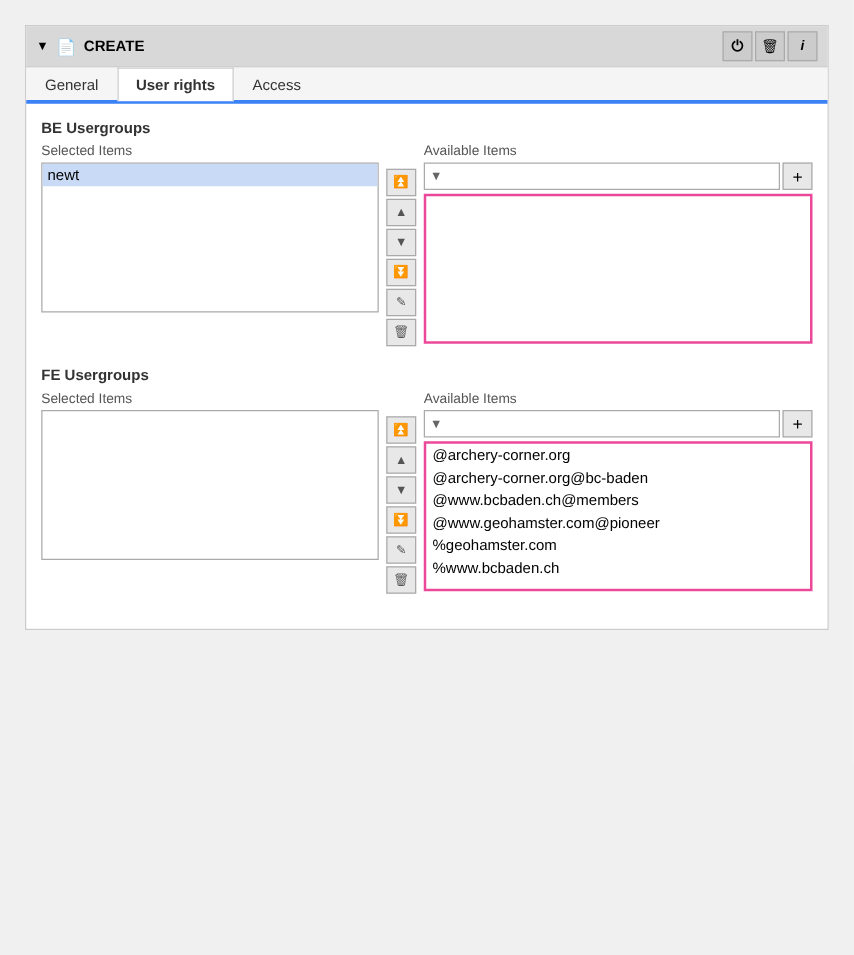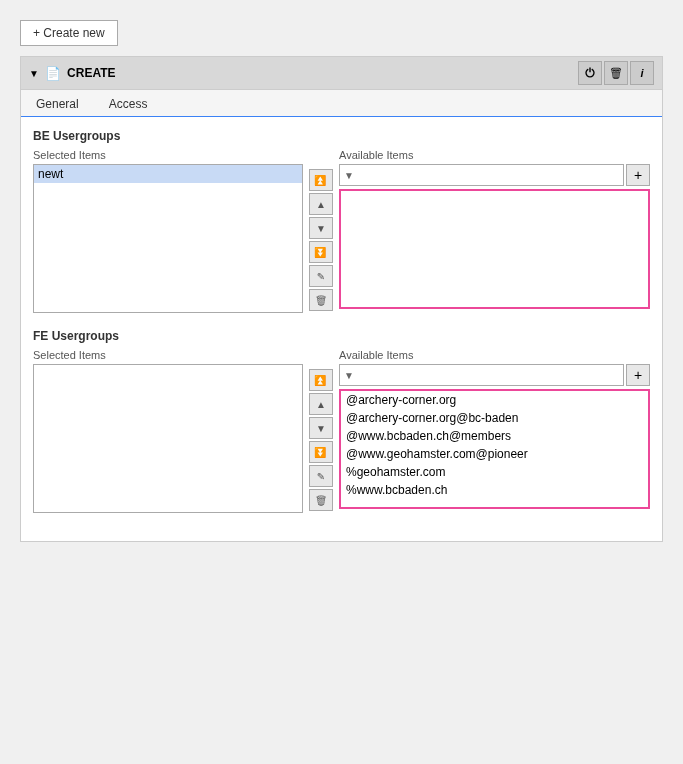--- a/index.html
+++ b/index.html
@@ -66,21 +66,21 @@
       width: 24px;
       height: 24px;
       cursor: pointer;
       display: flex;
       align-items: center;
       justify-content: center;
       font-size: 11px;
     }
     .tabs {
       display: flex;
-      border-bottom: 1px solid #3b82f6;
+      border-bottom: 3px solid #3b82f6;
       background: #f5f5f5;
     }
     .tab {
       padding: 6px 14px;
       cursor: pointer;
       border: 1px solid transparent;
       border-bottom: none;
       font-size: 12px;
       color: #333;
       margin-bottom: -1px;
@@ -127,21 +127,21 @@
       align-items: center;
       padding-top: 20px;
       gap: 2px;
     }
     .list-col.available {
       flex: 1;
     }
     .listbox {
       border: 1px solid #aaa;
       background: #fff;
-      height: 149px;
+      height: 120px;
       overflow-y: auto;
       font-size: 12px;
     }
     .listbox-item {
       padding: 2px 4px;
       cursor: default;
     }
     .listbox-item.selected-item {
       background: #c8daf5;
     }
@@ -206,21 +206,20 @@
     .available-listbox .listbox-item {
       padding: 2px 5px;
     }
   </style>
 </head>
 <body>
 
 <div class="page-container">
 
 
-  <button class="create-new-btn">+ Create new</button>
 
   <div class="method-panel">
 
     <div class="method-header">
       <div class="method-header-left">
         <span class="collapse-arrow">▼</span>
         <span style="font-size:13px;">📄</span>
         <span>CREATE</span>
       </div>
       <div class="method-header-actions">
@@ -232,20 +231,23 @@
         </button>
         <button class="icon-btn" title="Info">
           <span style="font-weight:bold; font-style:italic;">i</span>
         </button>
       </div>
     </div>
 
     <div class="tabs">
       <div class="tab">
         <span>General</span>
+      </div>
+      <div class="tab active">
+        <span>User rights</span>
       </div>
       <div class="tab">
         <span>Access</span>
       </div>
     </div>
 
     <div class="tab-content">
 
       <div class="section">
         <div class="section-title">BE Usergroups</div>

